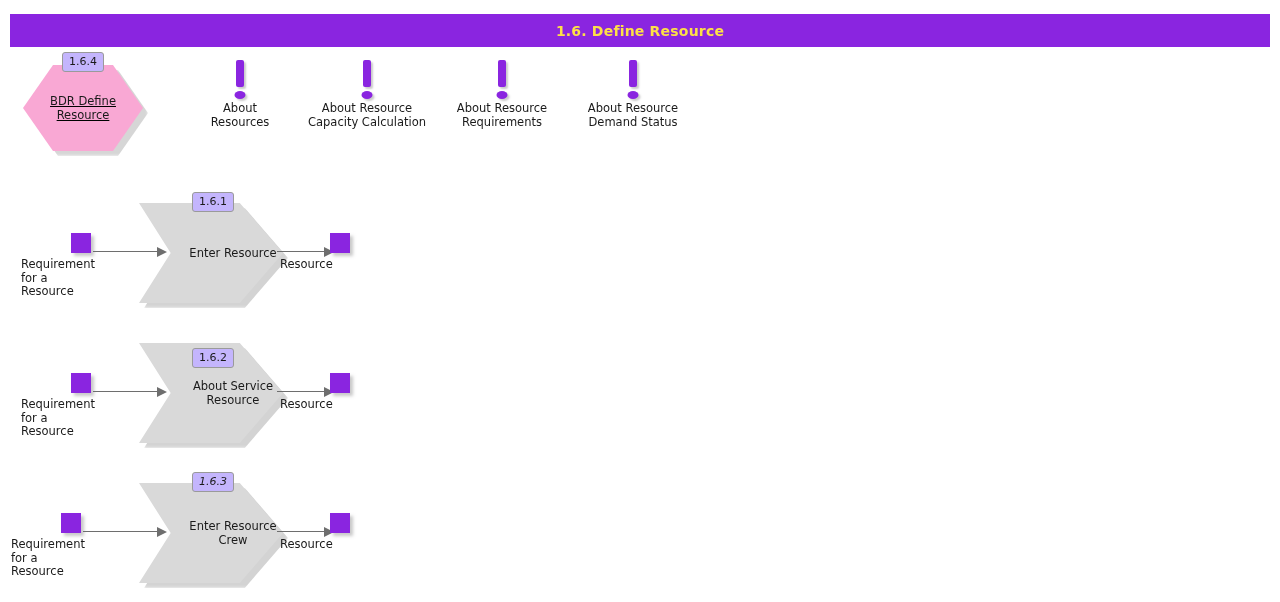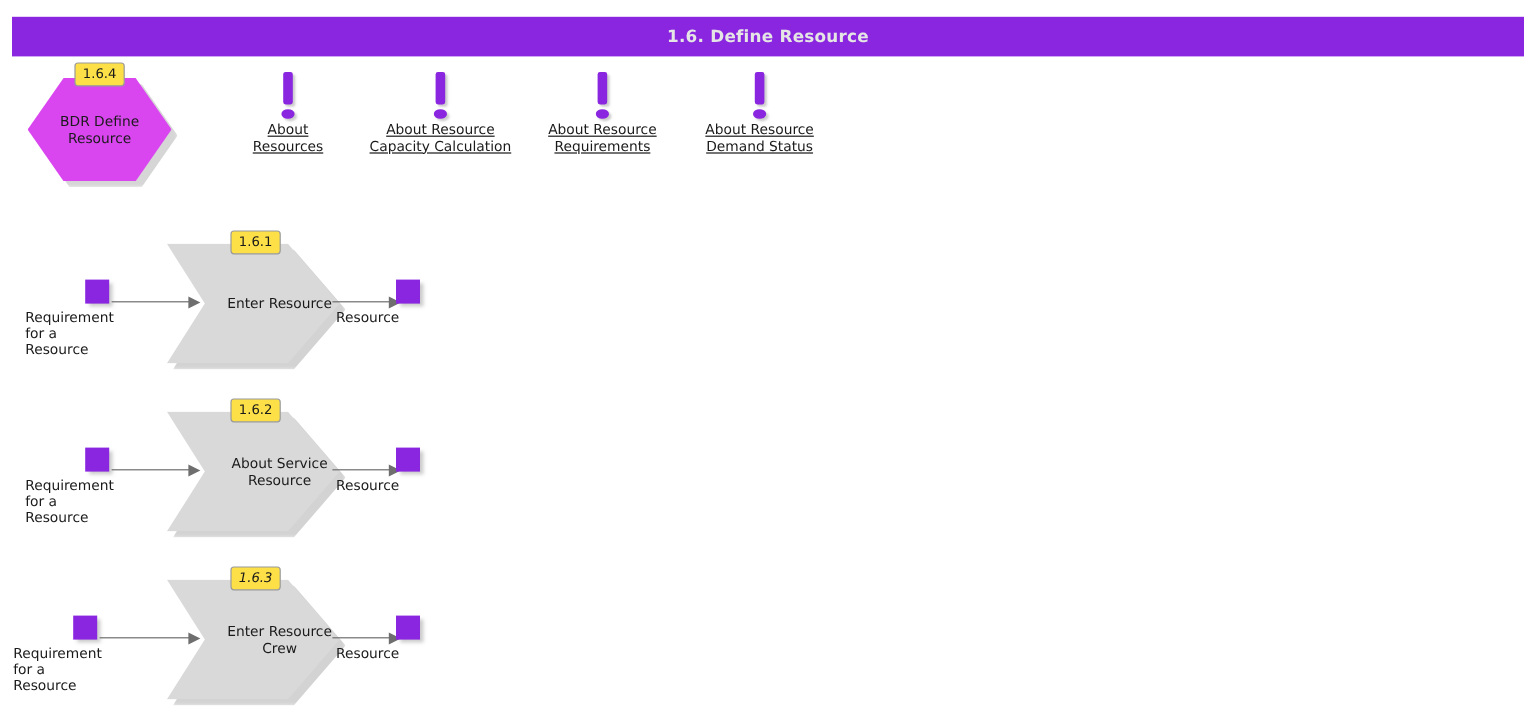--- a/index.html
+++ b/index.html
@@ -22,31 +22,31 @@
     left: 10px;
     top: 14px;
     width: 1260px;
     height: 33px;
     background: #8a25e0;
     display: flex;
     align-items: center;
     justify-content: center;
   }
   .header-title {
-    color: #e5e5e5;
+    color: #fde047;
     font-size: 14px;
     font-weight: bold;
     letter-spacing: 0.2px;
     font-family: "DejaVu Sans", sans-serif;
   }
 
   
   .id-badge {
     position: absolute;
-    background: #fde047;
+    background: #c4b5fd;
     border: 1px solid #9a9a9a;
     border-radius: 3px;
     font-size: 11px;
     color: #1a1a1a;
     line-height: 1;
     padding: 3px 6px 4px 6px;
     white-space: nowrap;
     font-family: "DejaVu Sans", sans-serif;
   }
 
@@ -64,24 +64,25 @@
   .hex-shadow {
     left: 5px;
     top: 5px;
     background: #c9c9c9;
     filter: blur(1.5px);
     opacity: .75;
   }
   .hex-shape {
     left: 0;
     top: 0;
-    background: #d946ef;
+    background: #f9a8d4;
     display: flex;
     align-items: center;
     justify-content: center;
+    text-decoration: underline;
   }
   .hex-label {
     font-size: 11.5px;
     color: #1a1a1a;
     text-align: center;
     line-height: 14px;
     white-space: pre-line;
     font-family: "DejaVu Sans", sans-serif;
   }
 
@@ -117,21 +118,20 @@
     background: #8a25e0;
     border-radius: 50%;
     box-shadow: 2px 2px 2px rgba(140,140,140,.45);
   }
   .info-label {
     font-size: 11.5px;
     color: #1a1a1a;
     line-height: 13.5px;
     white-space: pre-line;
     font-family: "DejaVu Sans", sans-serif;
-    text-decoration: underline;
   }
 
   
   .flow-row {
     position: absolute;
     left: 0;
     width: 400px;
     height: 130px;
   }
 
@@ -316,21 +316,21 @@
     <div class="connector-head" style="left:64px;"></div>
   </div>
 
   <div class="chevron-wrap" style="left:139px; top:13px;">
     <div class="chevron-shadow"></div>
     <div class="chevron-shape">
       <span class="chevron-label">About Service
 Resource</span>
     </div>
   </div>
-  <div class="id-badge" style="left:192px; top:2px;">1.6.2</div>
+  <div class="id-badge" style="left:192px; top:18px;">1.6.2</div>
 
   <div class="connector" style="left:277px; top:56px; width:60px;">
     <div class="connector-line" style="width:48px;"></div>
     <div class="connector-head" style="left:47px;"></div>
   </div>
 
   <div class="data-object" style="left:280px; top:43px;">
     <div class="data-square"></div>
     <div class="data-label">Resource</div>
   </div>

